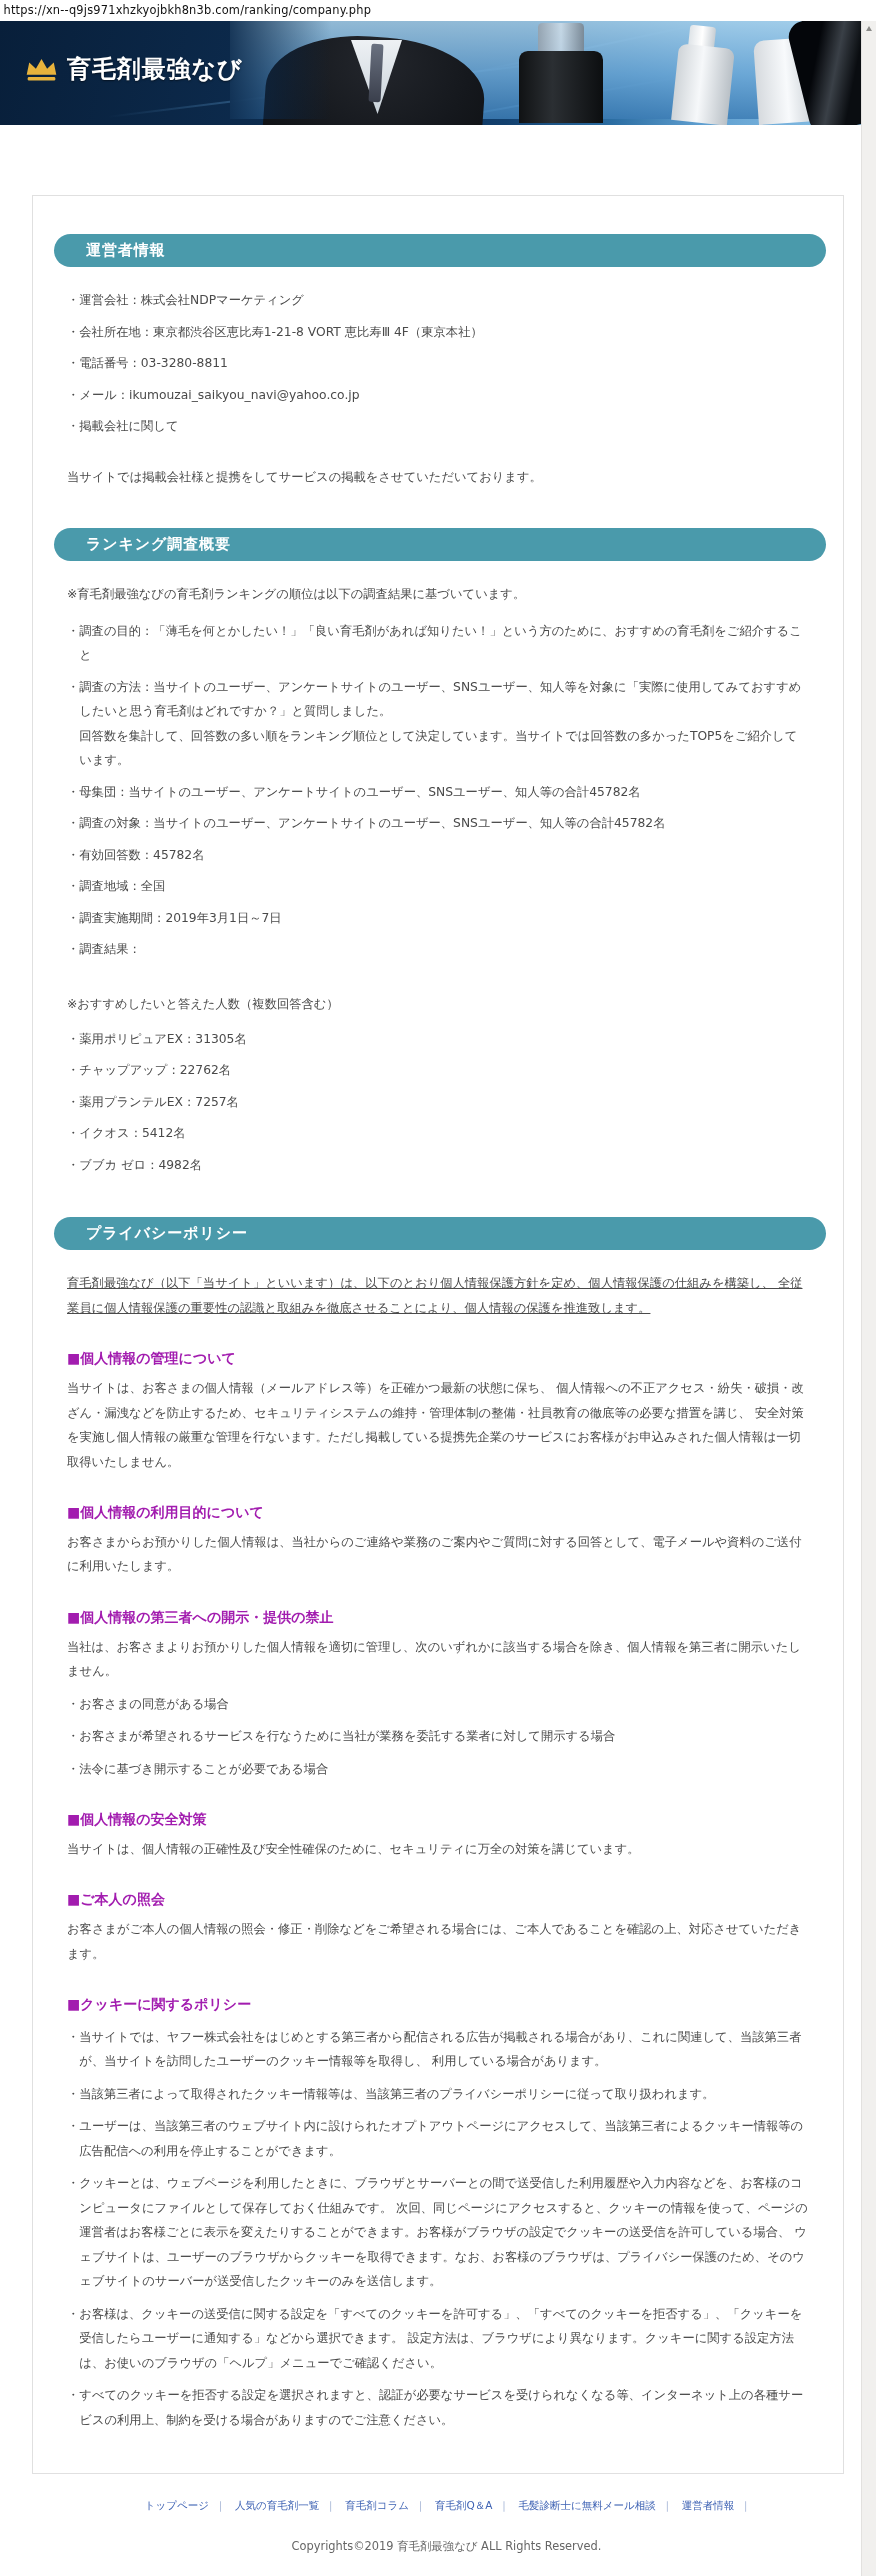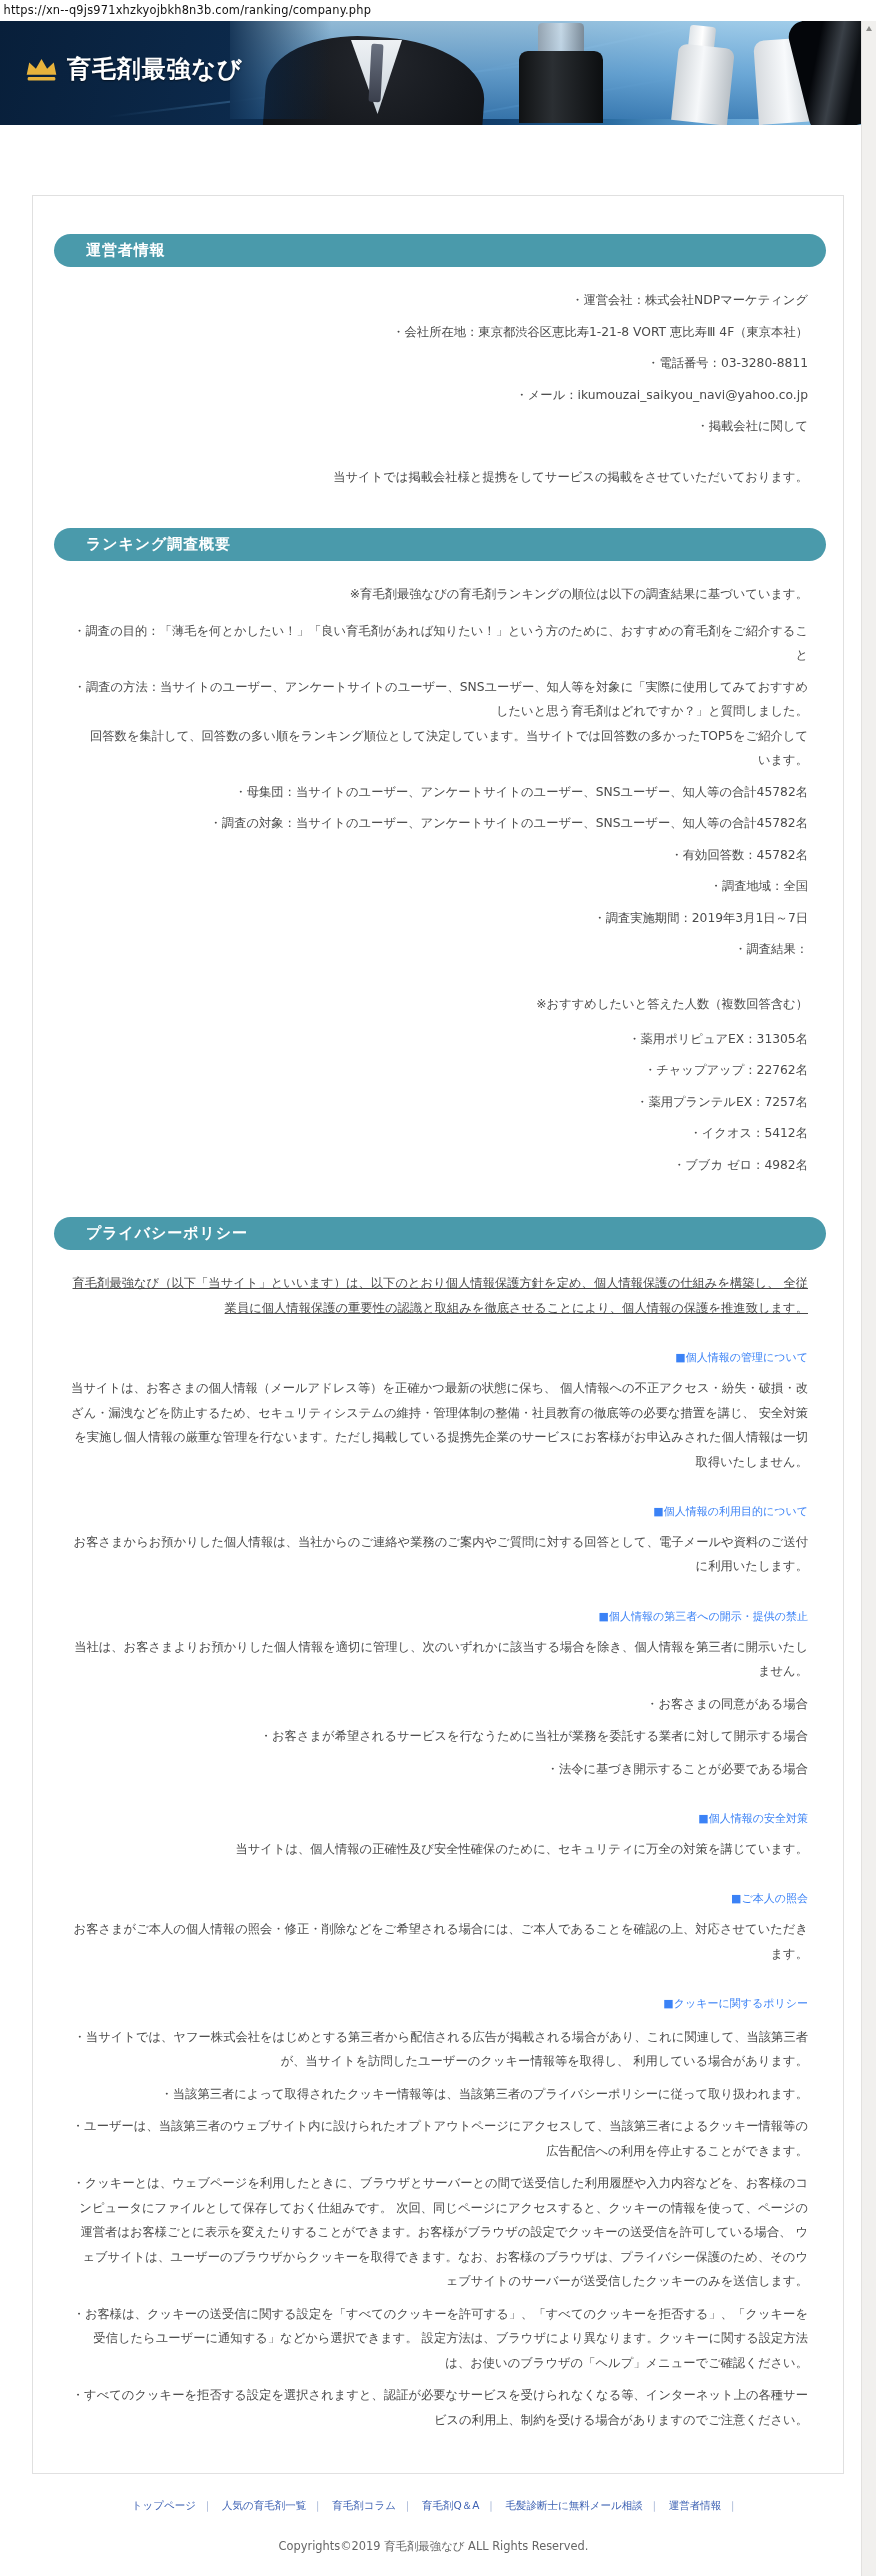--- a/index.html
+++ b/index.html
@@ -38,32 +38,32 @@
   
   .scrollbar { position:absolute; top:21px; right:0; width:15px; height:2555px; background:#f1f0ee; border-left:0.9px solid #e2e1df; }
   .sb-arrow { width:0; height:0; margin:5.3px auto 0; border-left:3.5px solid transparent; border-right:3.5px solid transparent; border-bottom:5.3px solid #8a8a88; }
 
   
   .card { position:absolute; top:195px; left:32px; width:812px; height:2279px; background:#fff; border:0.9px solid #e0e0e0; overflow:hidden; }
   .sec-head { margin:0 16.6px 0 21px; height:33px; line-height:33px; background:#4a9aab; color:#fff; font-size:15px; font-weight:bold; letter-spacing:0.9px; border-radius:16.6px; padding-left:32px; }
   #head-operator { margin-top:38px; }
   #head-survey { margin-top:39px; }
   #head-privacy { margin-top:40px; }
-  .sec-body { margin:21px 35px 0 34px; font-size:12.3px; line-height:24.5px; color:#4a4a4a;text-align:right; }
+  .sec-body { margin:21px 35px 0 34px; font-size:12.3px; line-height:24.5px; color:#4a4a4a; }
   .li { margin:7px 0; padding-left:12.3px; text-indent:-12.3px; white-space:pre-line; }
   .plain-para { margin-top:26px;font-family:Liberation Serif, serif; }
   .sv-note { margin-bottom:12.3px; }
   .sv-note2 { margin-top:30px; margin-bottom:10.5px; }
   .pp-intro { margin:0;text-decoration:underline; }
-  .pp-title { margin:26px 0 0; font-size:11px; font-weight:normal; color:#3b82f6; }
+  .pp-title { margin:26px 0 0; font-size:14px; font-weight:bold; color:#a21caf; }
   .pp-para { margin:5.3px 0 0; }
   .pp-bullet { margin:8px 0 0; padding-left:12.3px; text-indent:-12.3px; }
 
   
-  .footer { position:absolute; top:2473px; left:3px; width:861px; text-align:center; }
+  .footer { position:absolute; top:2473px; left:16px; width:861px; text-align:center; }
   .footer-links { margin-top:26px; font-size:10.5px; }
   .footer-links a { color:#3f63b4; text-decoration:none; margin:0 4.4px; }
   .footer-links .sep { color:#93a6cd; margin:0 1.8px; }
   .copyright { margin-top:26px; font-size:11.4px; color:#666; }
 </style>
 </head>
 <body>
 
 <div class="page">
 

